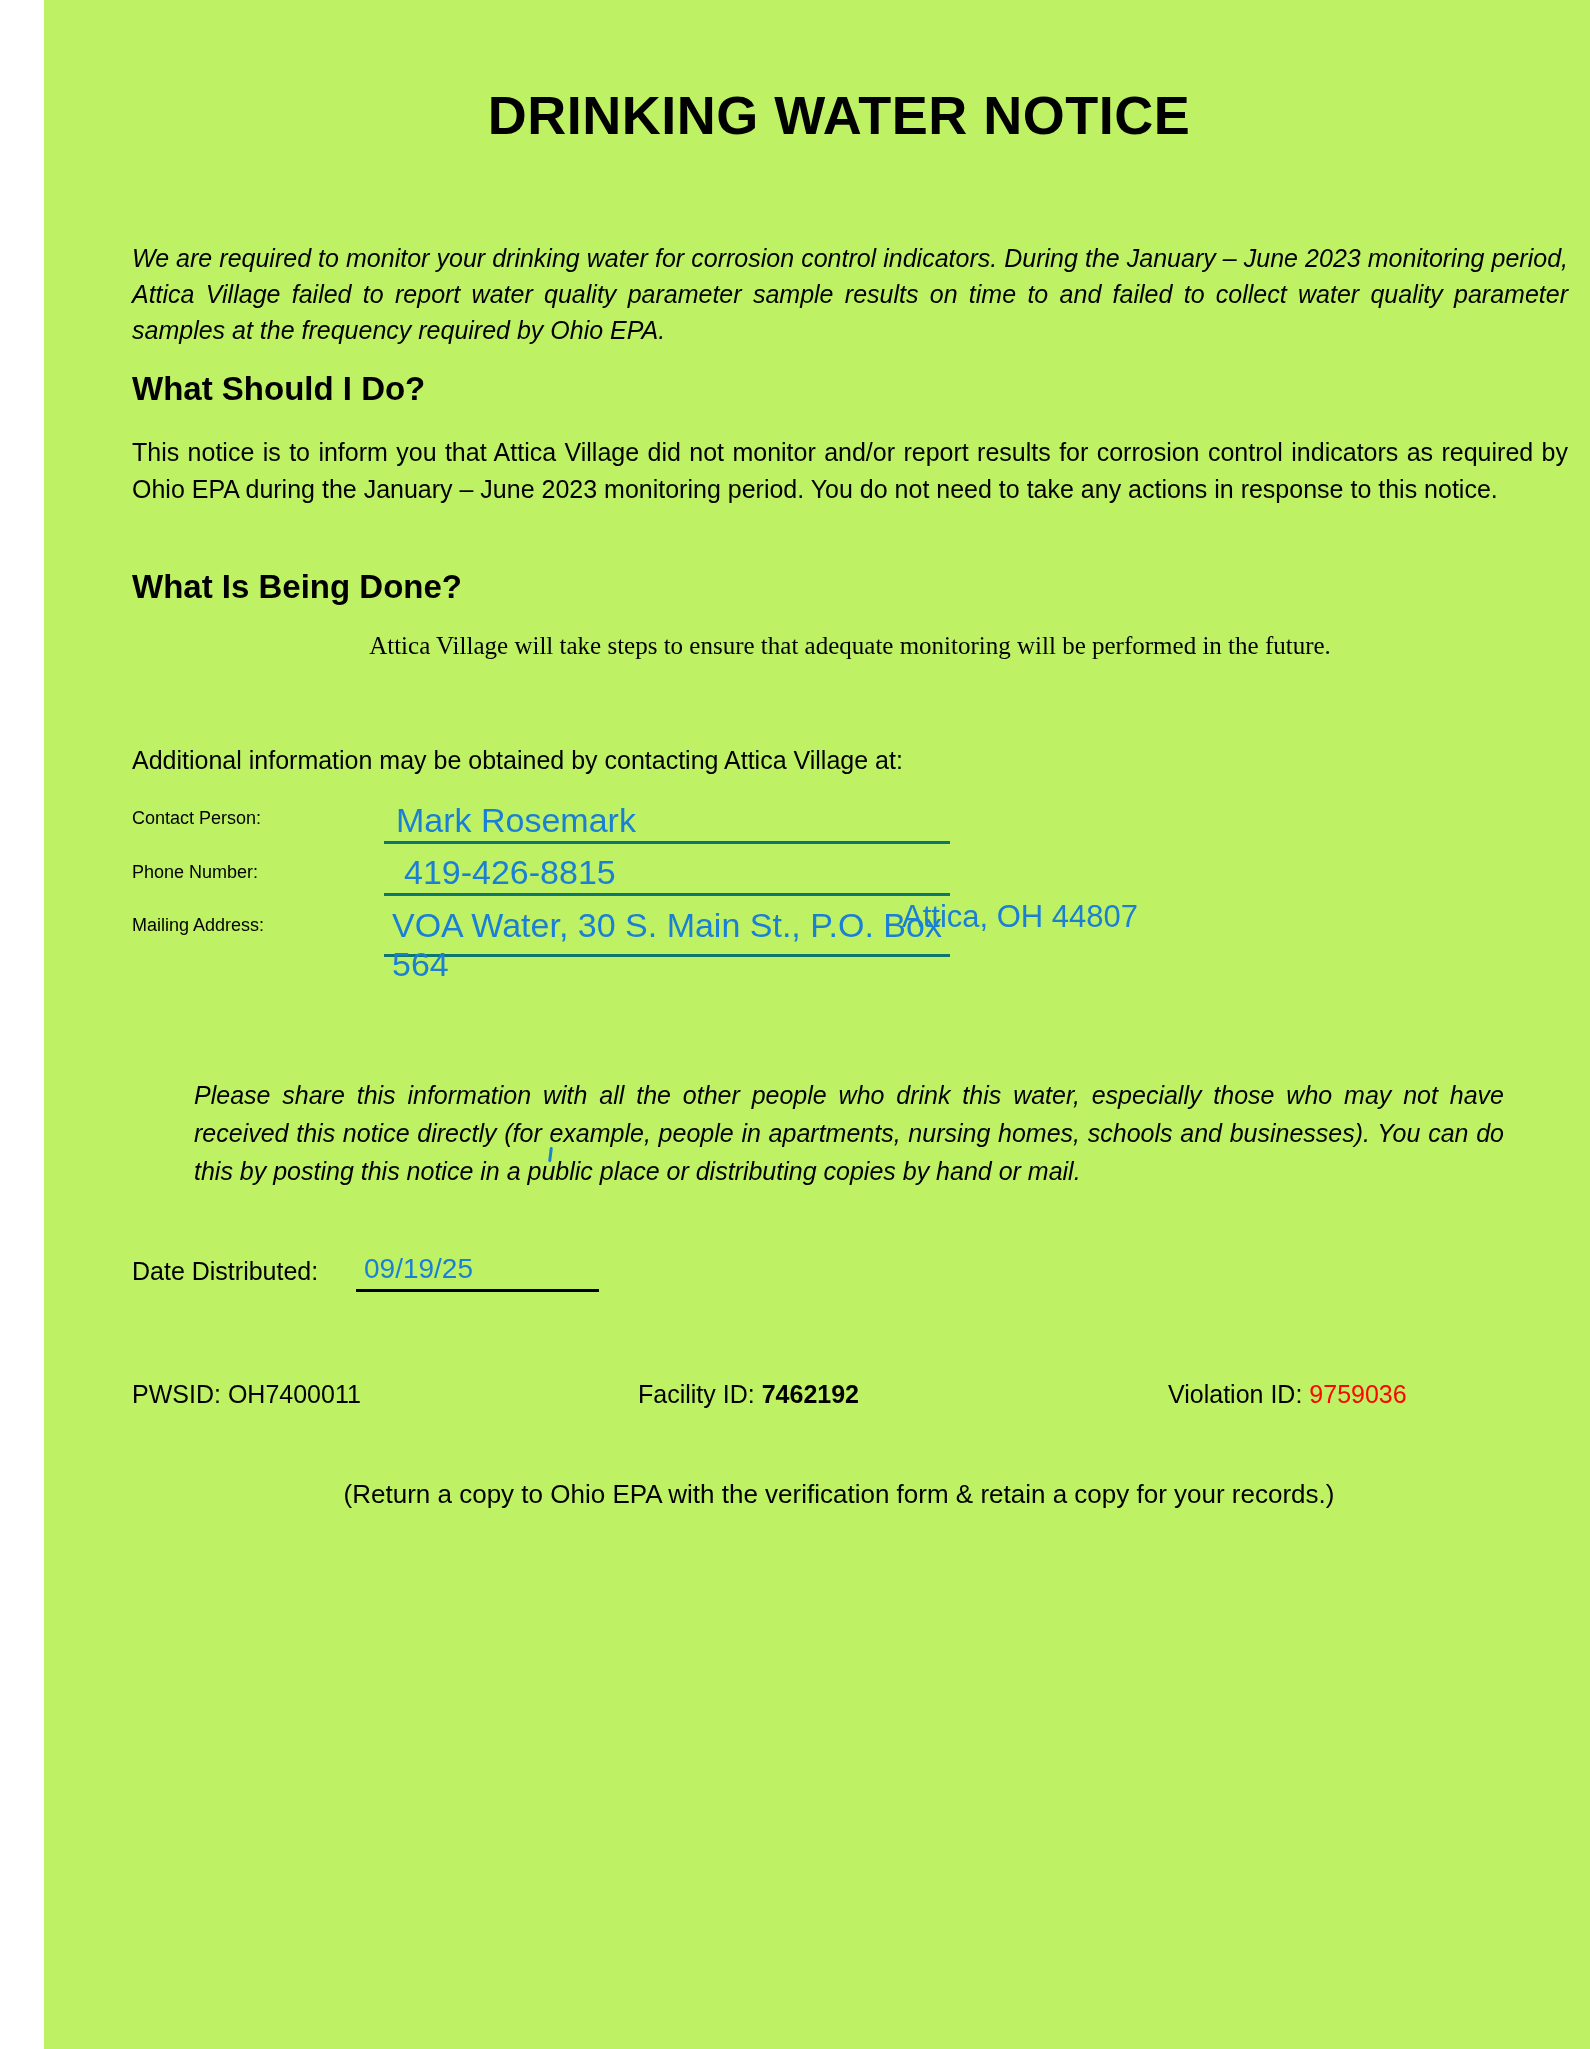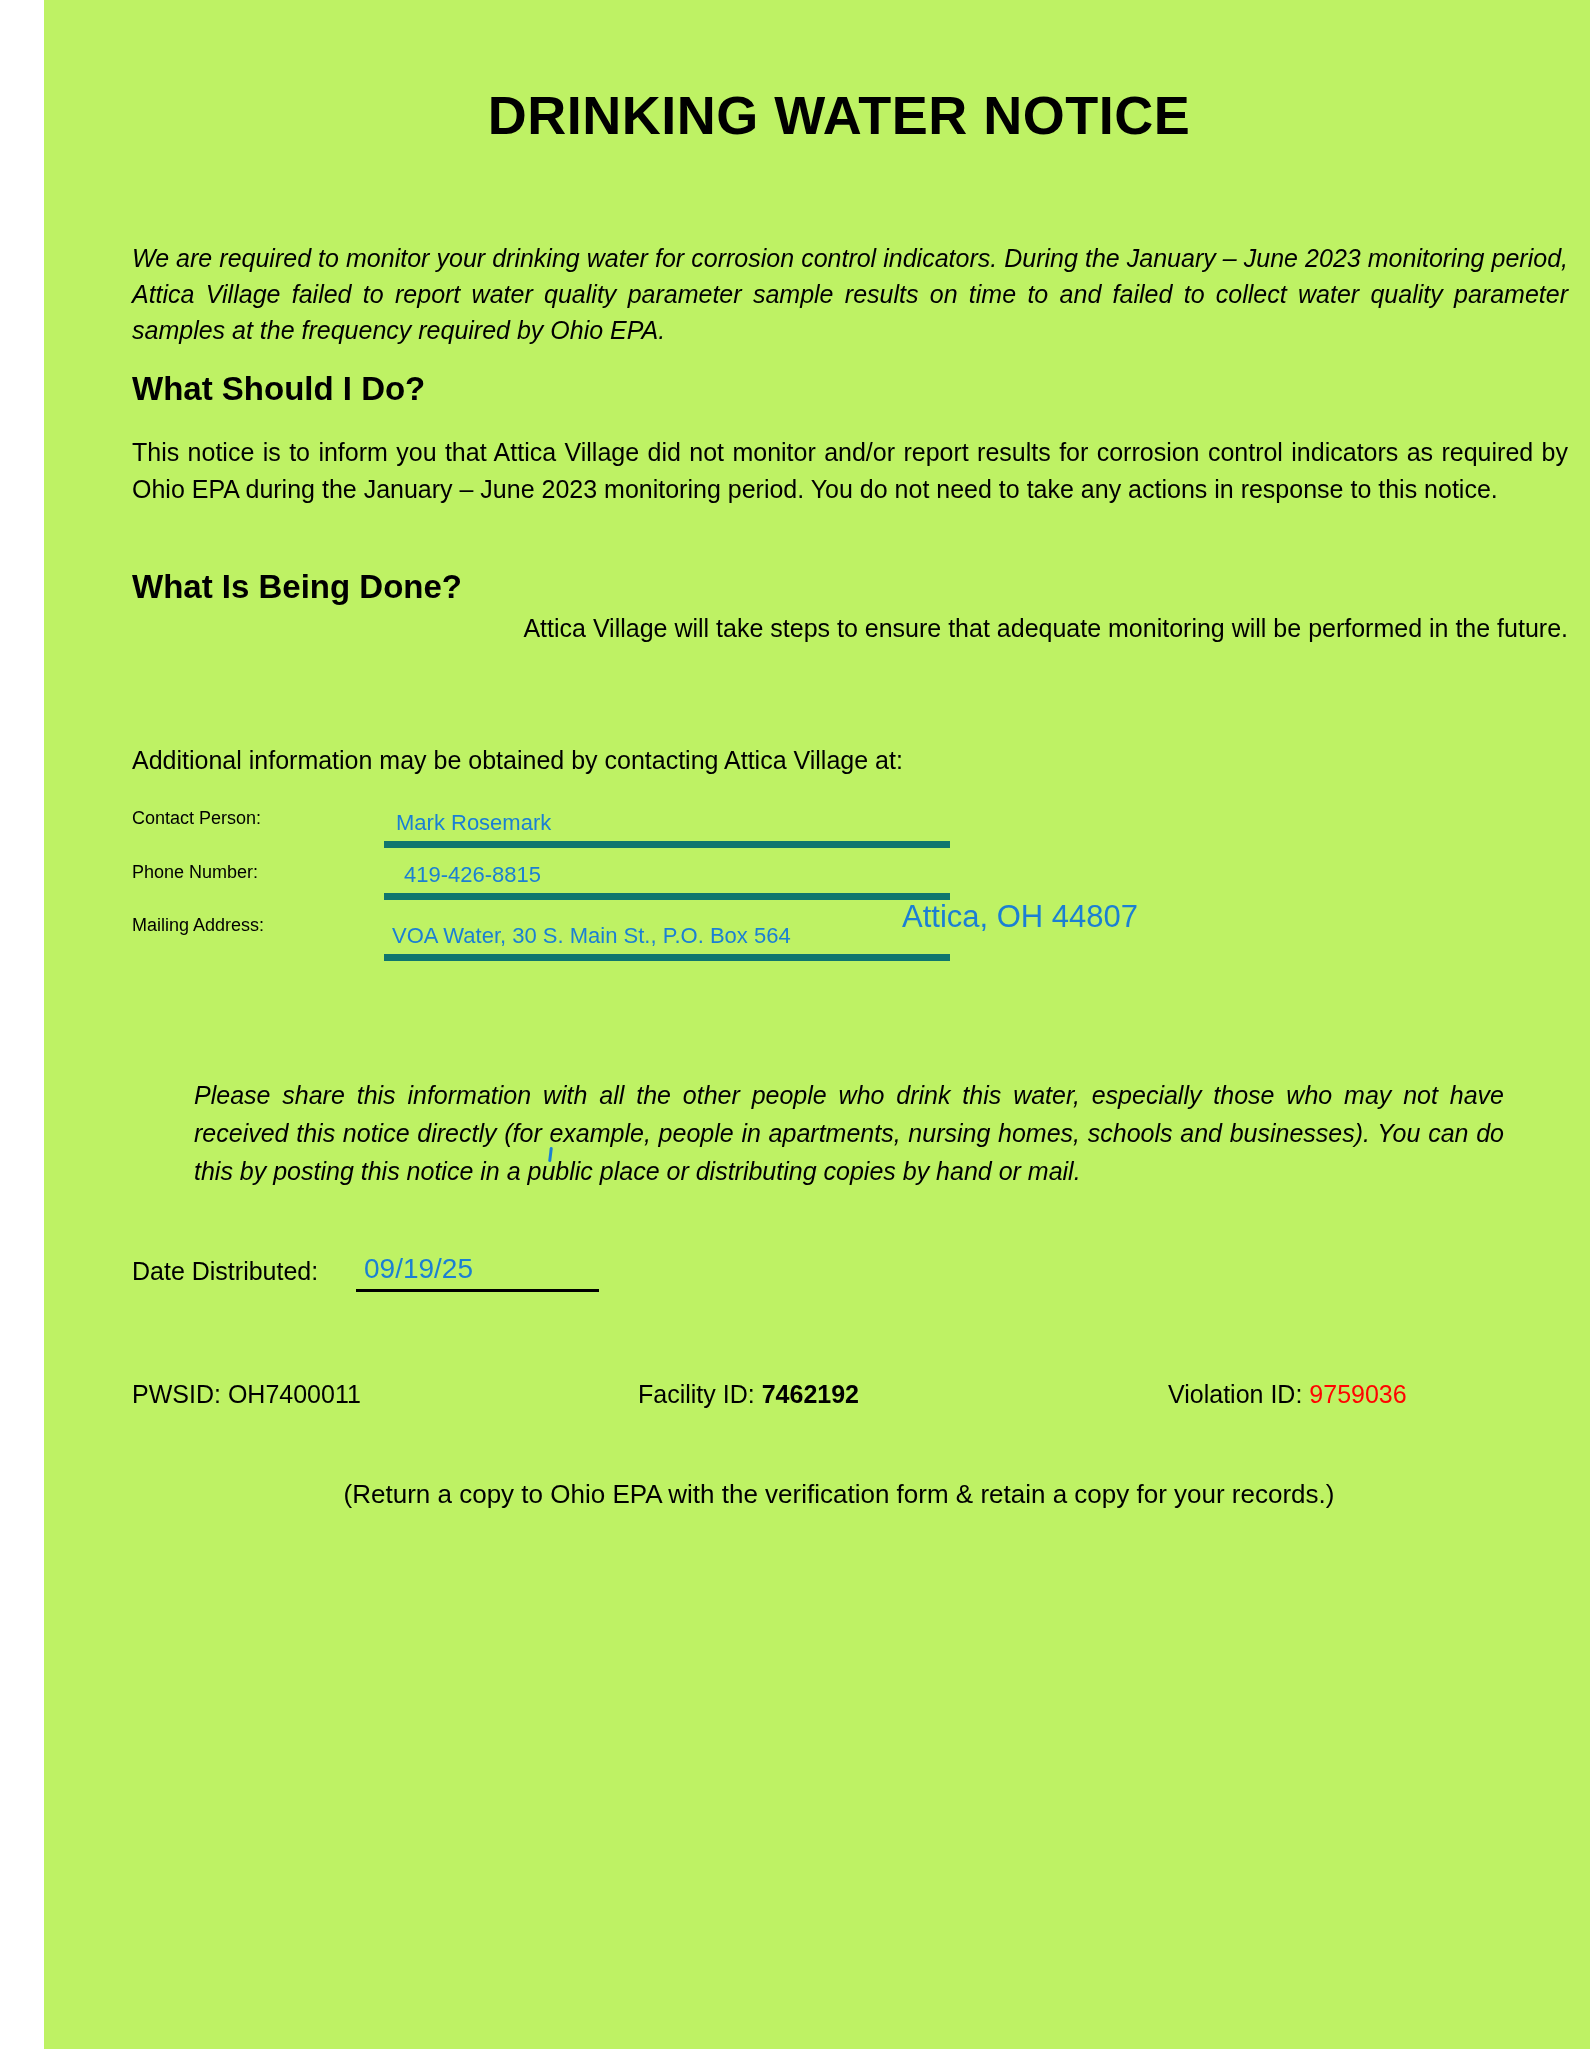--- a/index.html
+++ b/index.html
@@ -28,30 +28,30 @@
     position:absolute;left:88px;
     font-size:33px;font-weight:bold;line-height:40px;
   }
   .h-should{top:369px;}
   .h-done{top:567px;}
   .body-para{
     position:absolute;left:88px;width:1436px;
     font-size:25px;line-height:37px;text-align:justify;
   }
   .p-should{top:434px;}
-  .p-done{top:610px;text-align:right;}
+  .p-done{top:627px;text-align:center;font-family:Liberation Serif, serif;}
   .p-additional{top:742px;text-align:left;}
   .contact-label{
     position:absolute;left:88px;font-size:18px;line-height:30px;
   }
   .fill-box{
     position:absolute;left:340px;width:566px;
-    border-bottom:7px solid #0f766e;
-    font-size:22px;
-    display:flex;align-items:flex-end;
+    border-bottom:3px solid #0f766e;
+    font-size:34px;
+    display:flex;align-items:flex-start;
   }
   .fill-box .fill-text{padding-bottom:5px;}
   .box-person{top:801px;height:40px;}
   .box-person .fill-text{padding-left:12px;}
   .box-phone{top:853px;height:40px;}
   .box-phone .fill-text{padding-left:20px;}
   .box-mailing{top:906px;height:48px;}
   .box-mailing .fill-text{padding-left:8px;}
   .mailing-city{
     position:absolute;left:858px;top:898px;

